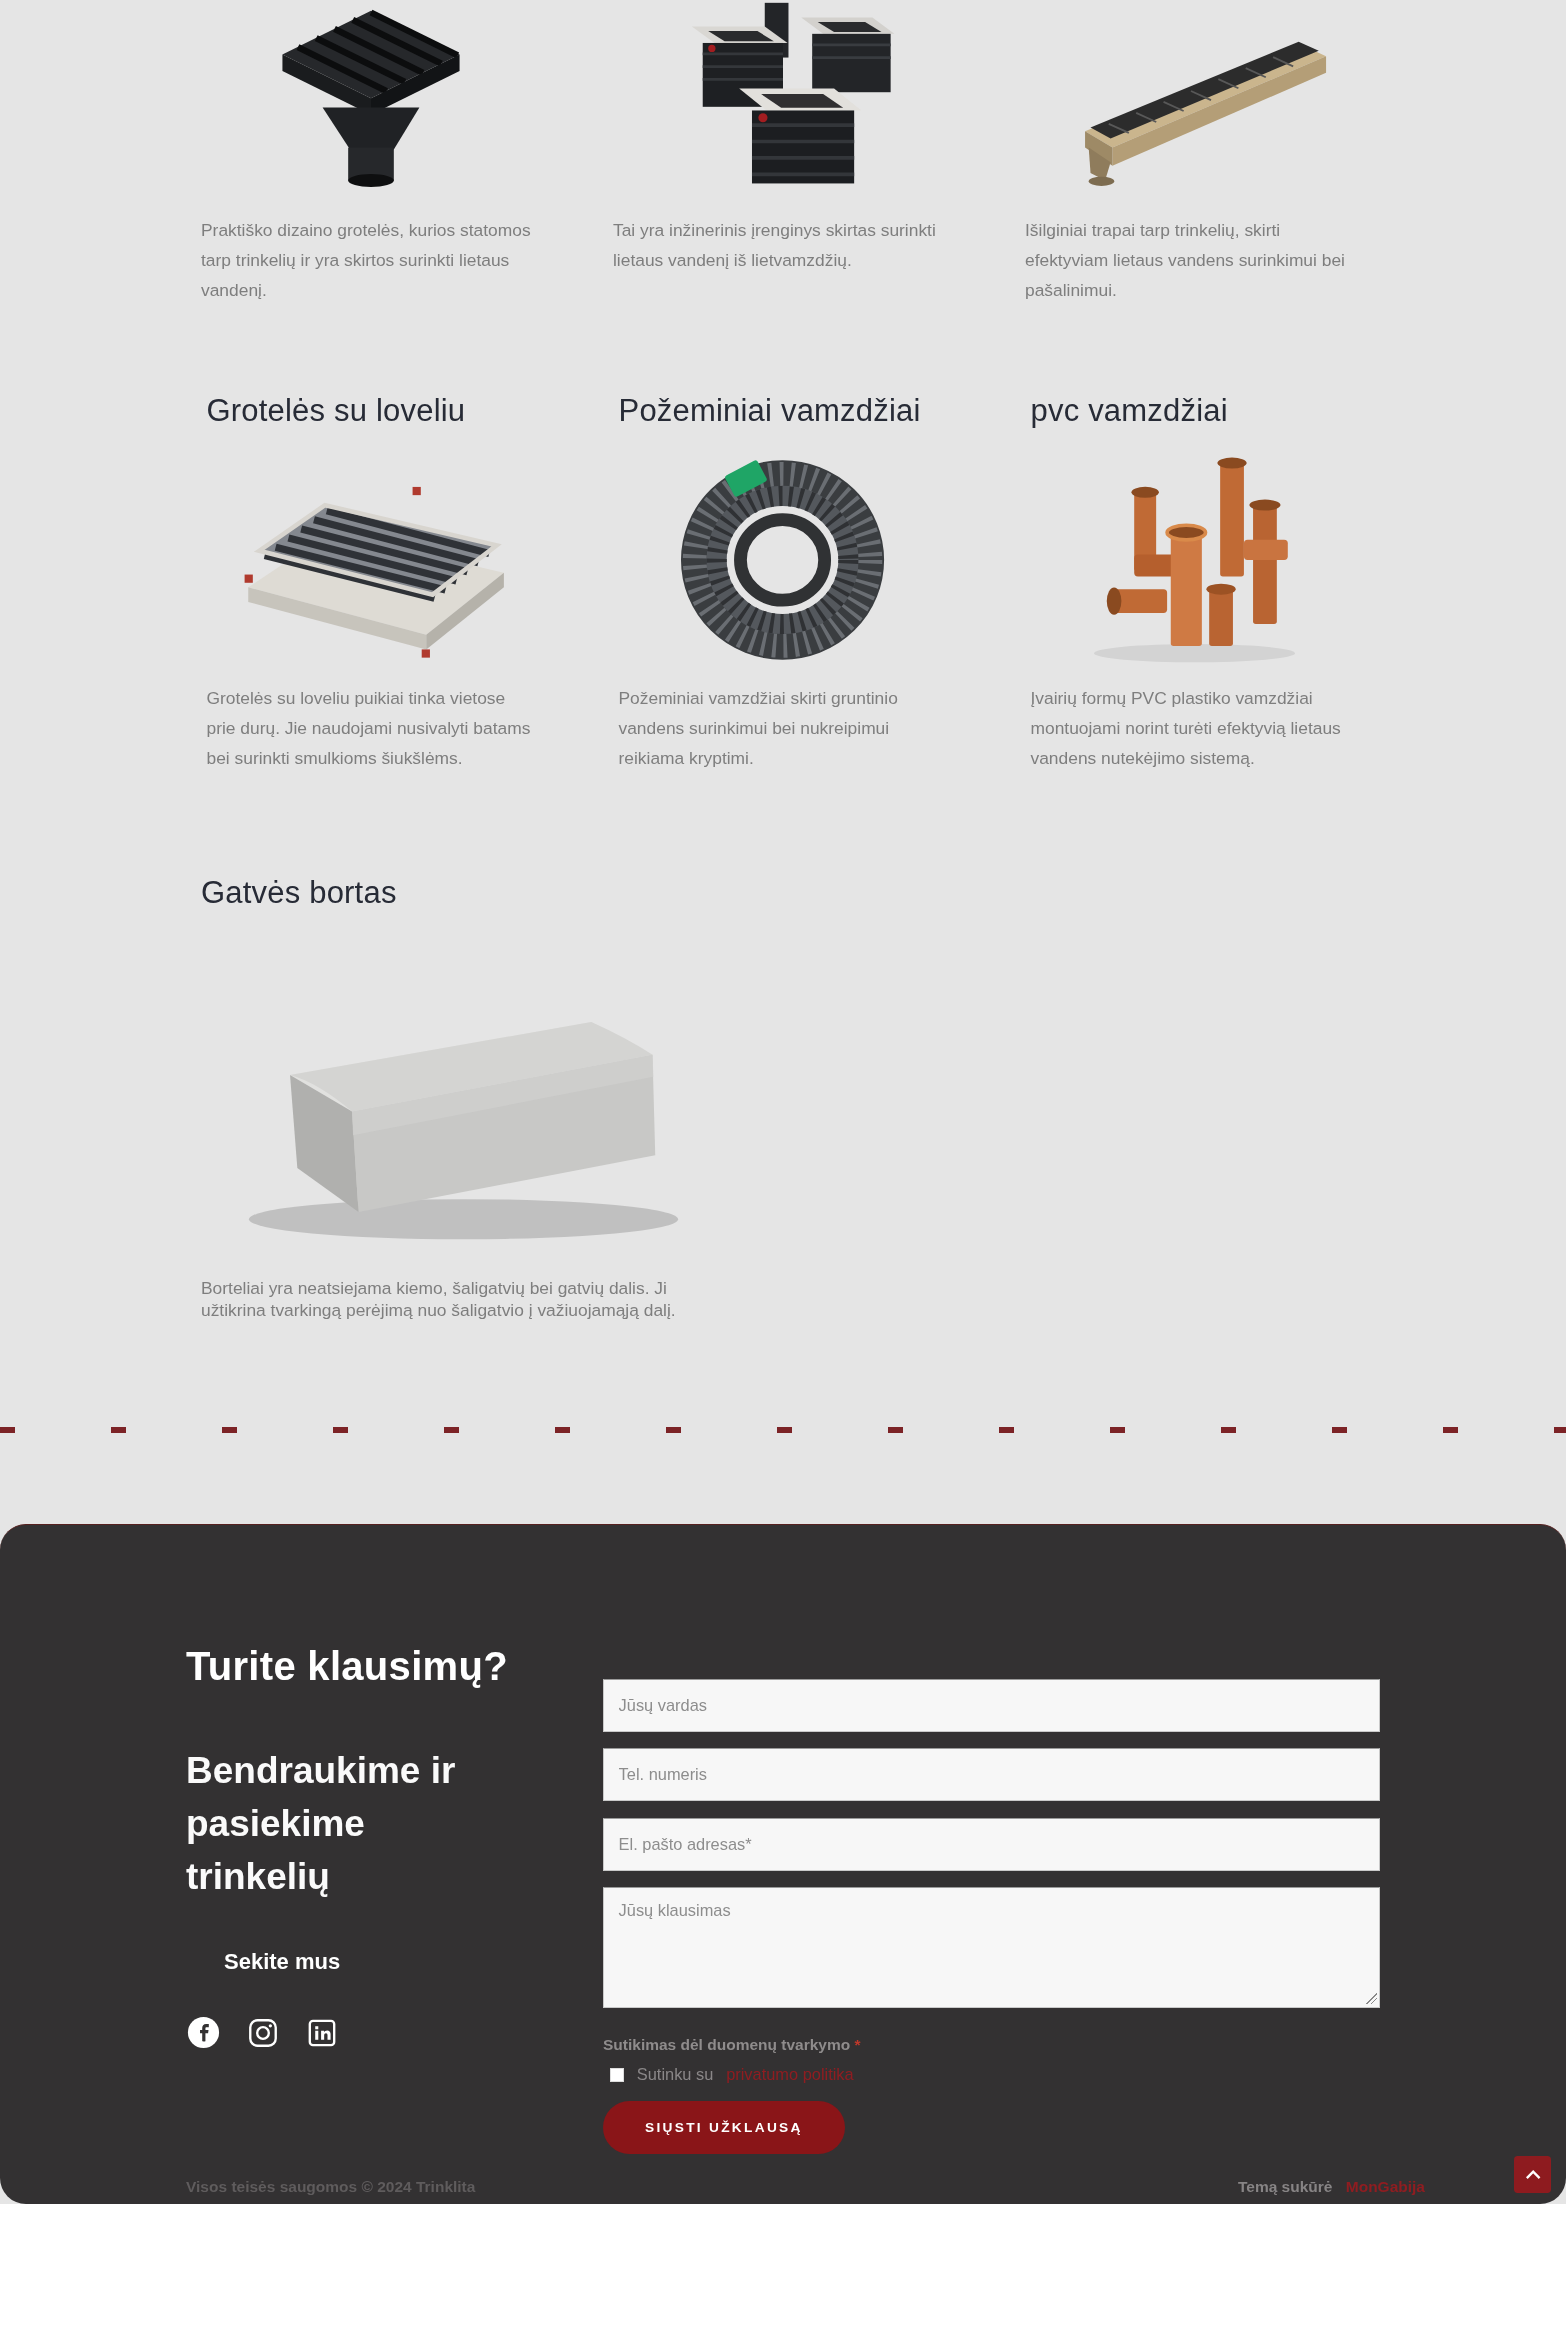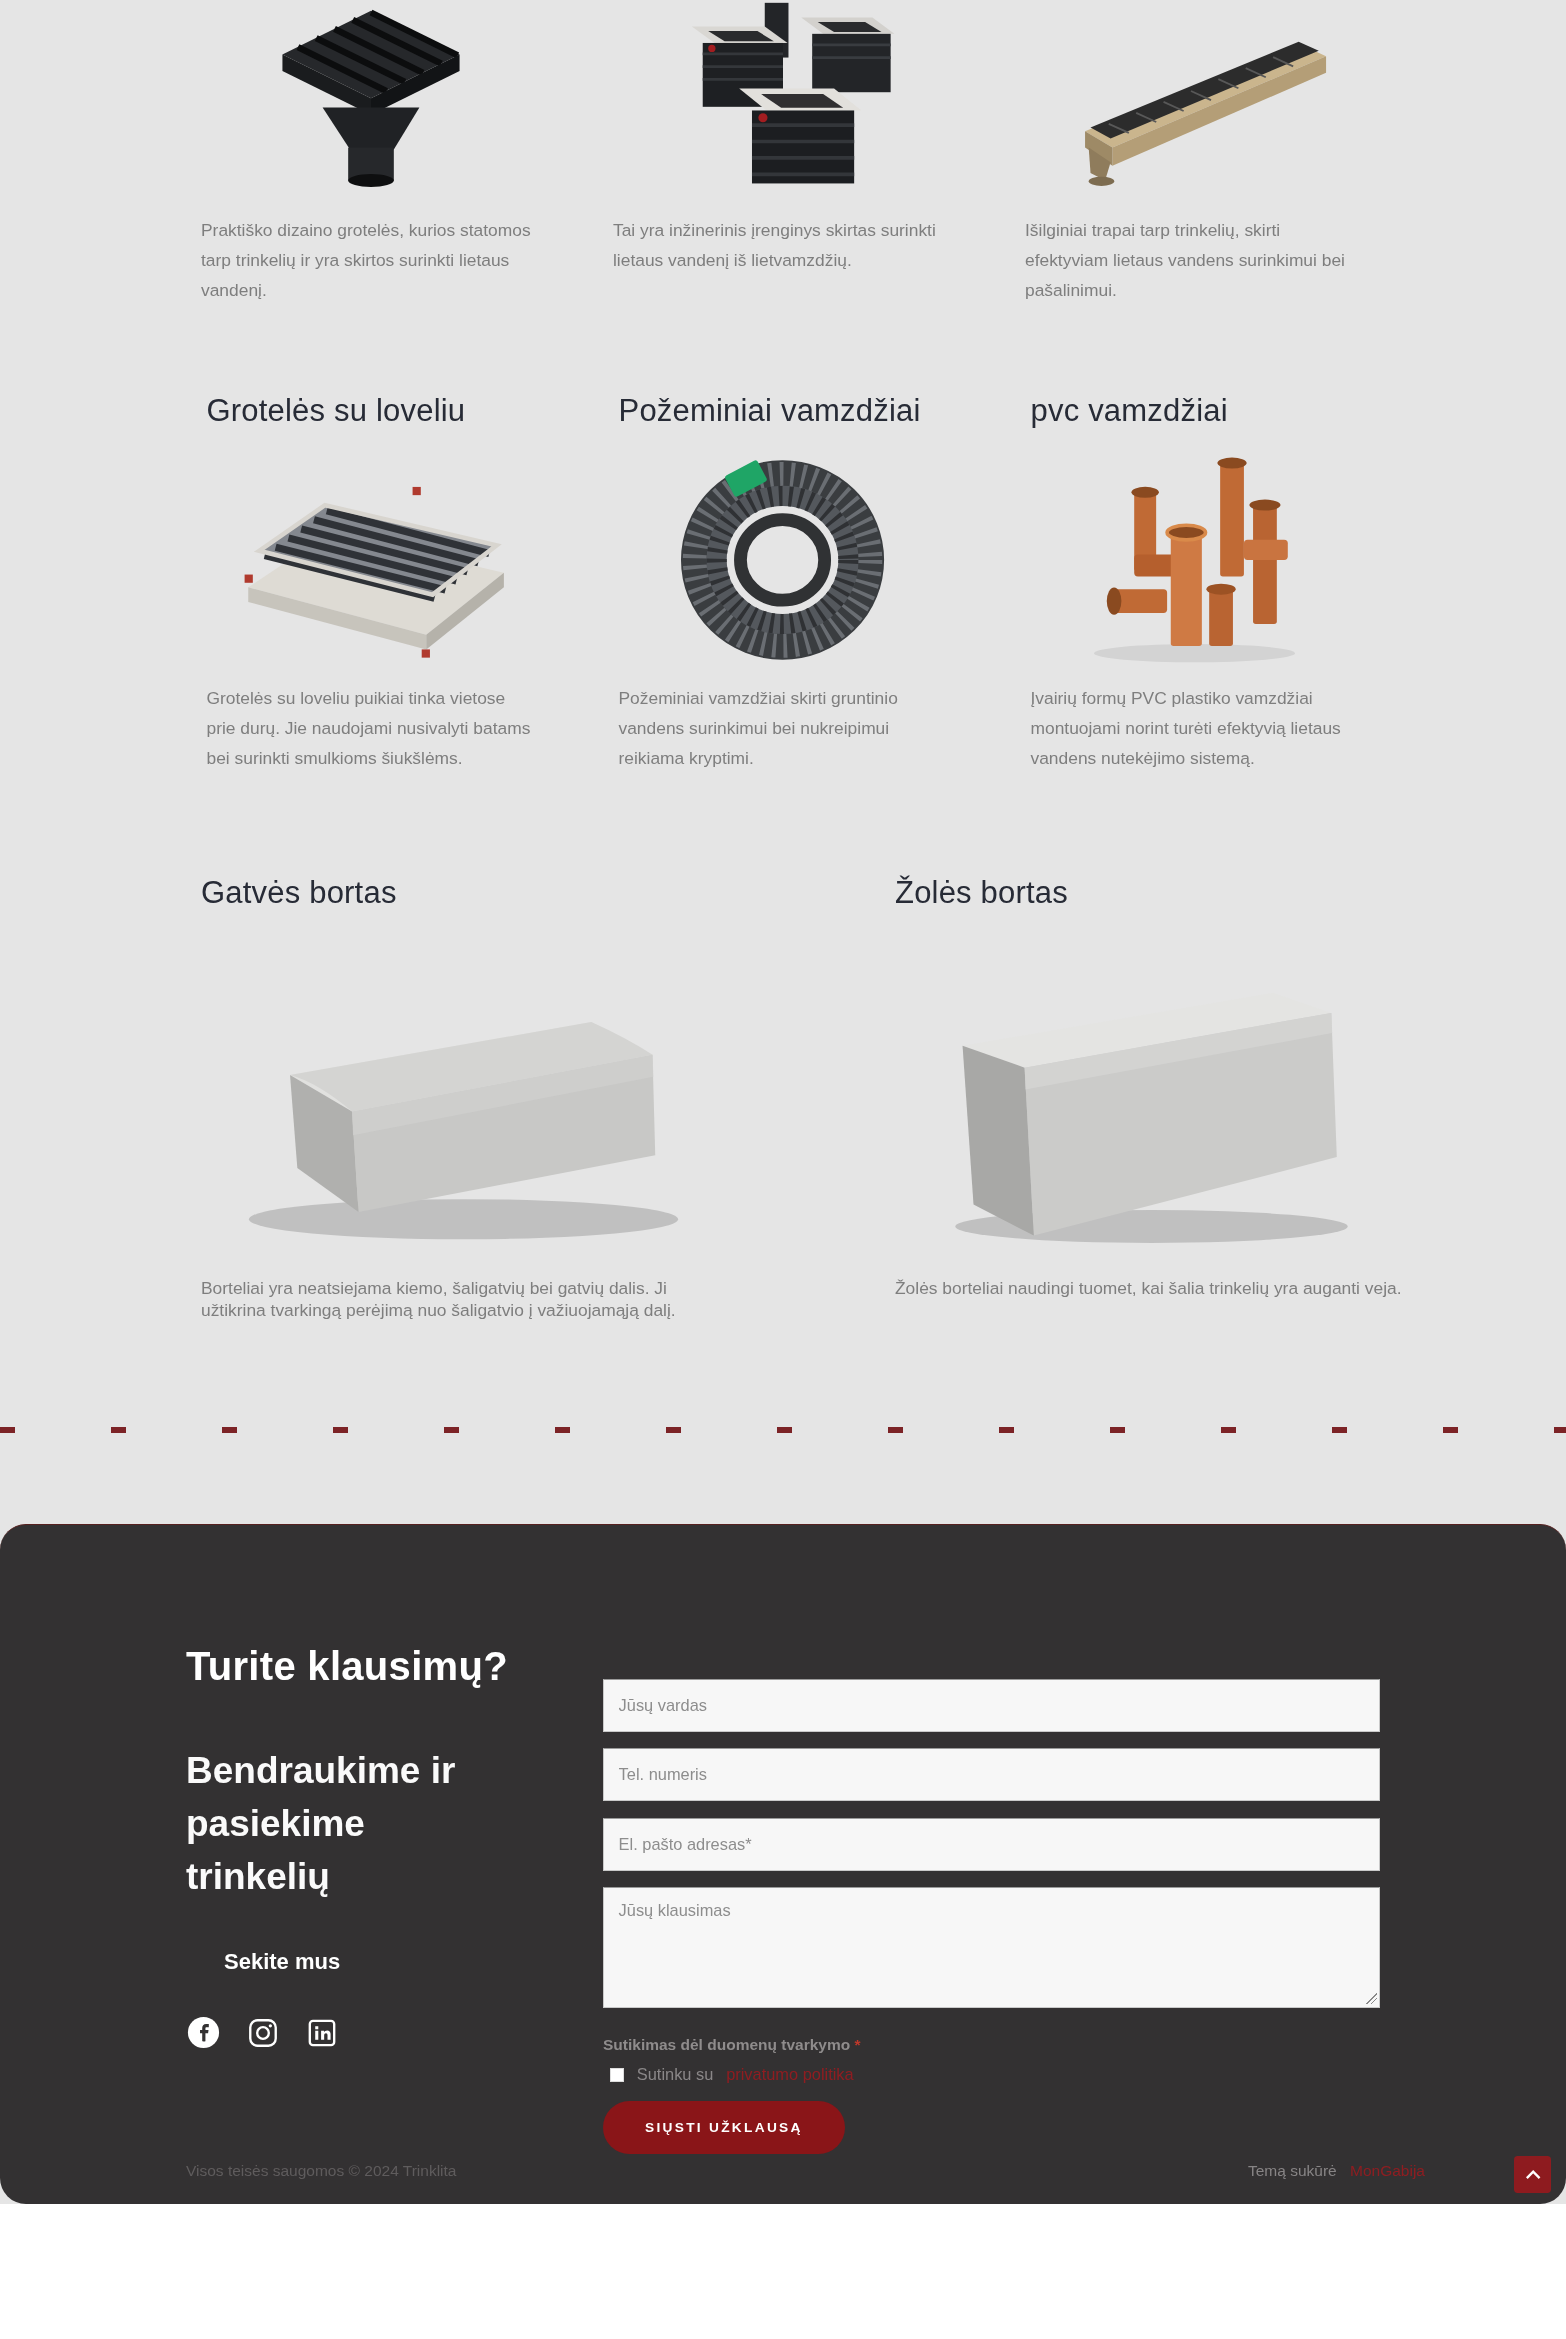--- a/index.html
+++ b/index.html
@@ -50,21 +50,21 @@
   .resize-grip { position:absolute; right:2.7px; bottom:4.6px; width:11px; height:11px; pointer-events:none;
     background:linear-gradient(135deg, transparent 0 50%, #8a8a8a 50% 56%, transparent 56% 70%, #8a8a8a 70% 76%, transparent 76%); }
   .consent-label { margin-top:28px; color:#8f8c8c; font-size:15.5px; font-weight:700; }
   .consent-label .req { color:#c0392b; }
   .consent-row { margin-top:11px; display:flex; align-items:center; gap:12.8px; color:#8a8788; font-size:16.4px; }
   .consent-check { appearance:none; -webkit-appearance:none; width:13.7px; height:13.7px; background:#fff; border:0.9px solid #ddd; margin-left:7.3px; cursor:pointer; }
   .consent-link { color:#8f1d21; text-decoration:none; cursor:pointer; }
   .submit-btn { margin-top:16.4px; height:53px; padding:0 42px; background:#8a1518; color:#fff; border:none; border-radius:26.5px;
     font-size:13.7px; font-weight:700; letter-spacing:2.3px; cursor:pointer; font-family:"Liberation Sans",sans-serif; }
 
-  .f-bottom { position:absolute; left:186px; right:141px; bottom:24px; display:flex; justify-content:space-between; font-size:15.5px; }
+  .f-bottom { position:absolute; left:186px; right:141px; bottom:8px; display:flex; justify-content:space-between; font-size:15.5px;font-weight:bold; }
   .f-copy { color:#5f5c5d; }
   .f-credit { color:#878485; }
   .f-credit a { color:#8f1d21; text-decoration:none; cursor:pointer;margin-left:9px; }
   .scroll-top { position:absolute; right:14.6px; bottom:11px; width:37px; height:37px; background:#8e1b1f; border:none; border-radius:3.7px;
     display:flex; align-items:center; justify-content:center; cursor:pointer; }
 </style>
 </head>
 <body>
 
 <div class="page">
@@ -233,33 +233,20 @@
           <ellipse cx="250" cy="308" rx="235" ry="22" fill="rgba(0,0,0,0.16)"></ellipse>
           <polygon points="60,150 390,92 457,128 128,190" fill="#e1e1df"></polygon>
           <path d="M128,190 L457,128 L460,238 L135,300 Z" fill="#c8c8c6"></path>
           <path d="M60,150 L128,190 L135,300 L68,252 Z" fill="#b0b0ae"></path>
           <path d="M60,150 Q90,158 128,190 L457,128 Q430,110 390,92 Z" fill="#d4d4d2"></path>
           <path d="M128,190 L457,128 L458,152 L129,216 Z" fill="#d0d0ce" opacity="0.7"></path>
         </svg>
       </div>
       <p class="bdesc bdesc-1">Borteliai yra neatsiejama kiemo, šaligatvių bei gatvių dalis. Ji užtikrina tvarkingą perėjimą nuo šaligatvio į važiuojamąją dalį.</p>
     </div>
-    <div class="bcol">
-      <h2 class="ptitle">Žolės bortas</h2>
-      <div class="bimg" style="width:512px;">
-        <svg width="429" height="315" viewBox="0 0 470 345">
-          <ellipse cx="235" cy="316" rx="215" ry="18" fill="rgba(0,0,0,0.16)"></ellipse>
-          <polygon points="28,118 368,60 432,82 96,142" fill="#e4e4e2"></polygon>
-          <path d="M96,142 L432,82 L438,240 L106,326 Z" fill="#cbcbc9"></path>
-          <path d="M28,118 L96,142 L106,326 L40,292 Z" fill="#a8a8a6"></path>
-          <path d="M96,142 L432,82 L433,104 L97,166 Z" fill="#d6d6d4" opacity="0.7"></path>
-        </svg>
-      </div>
-      <p class="bdesc bdesc-2">Žolės borteliai naudingi tuomet, kai šalia trinkelių yra auganti veja.</p>
-    </div>
   </div>
 
   <div class="red-dashes"></div>
 
   <div class="footer">
     <div class="footer-inner">
       <div class="f-left">
         <div class="f-h1">Turite klausimų?</div>
         <div class="f-h2">Bendraukime ir pasiekime trinkelių</div>
         <div class="f-follow">Sekite mus</div>

